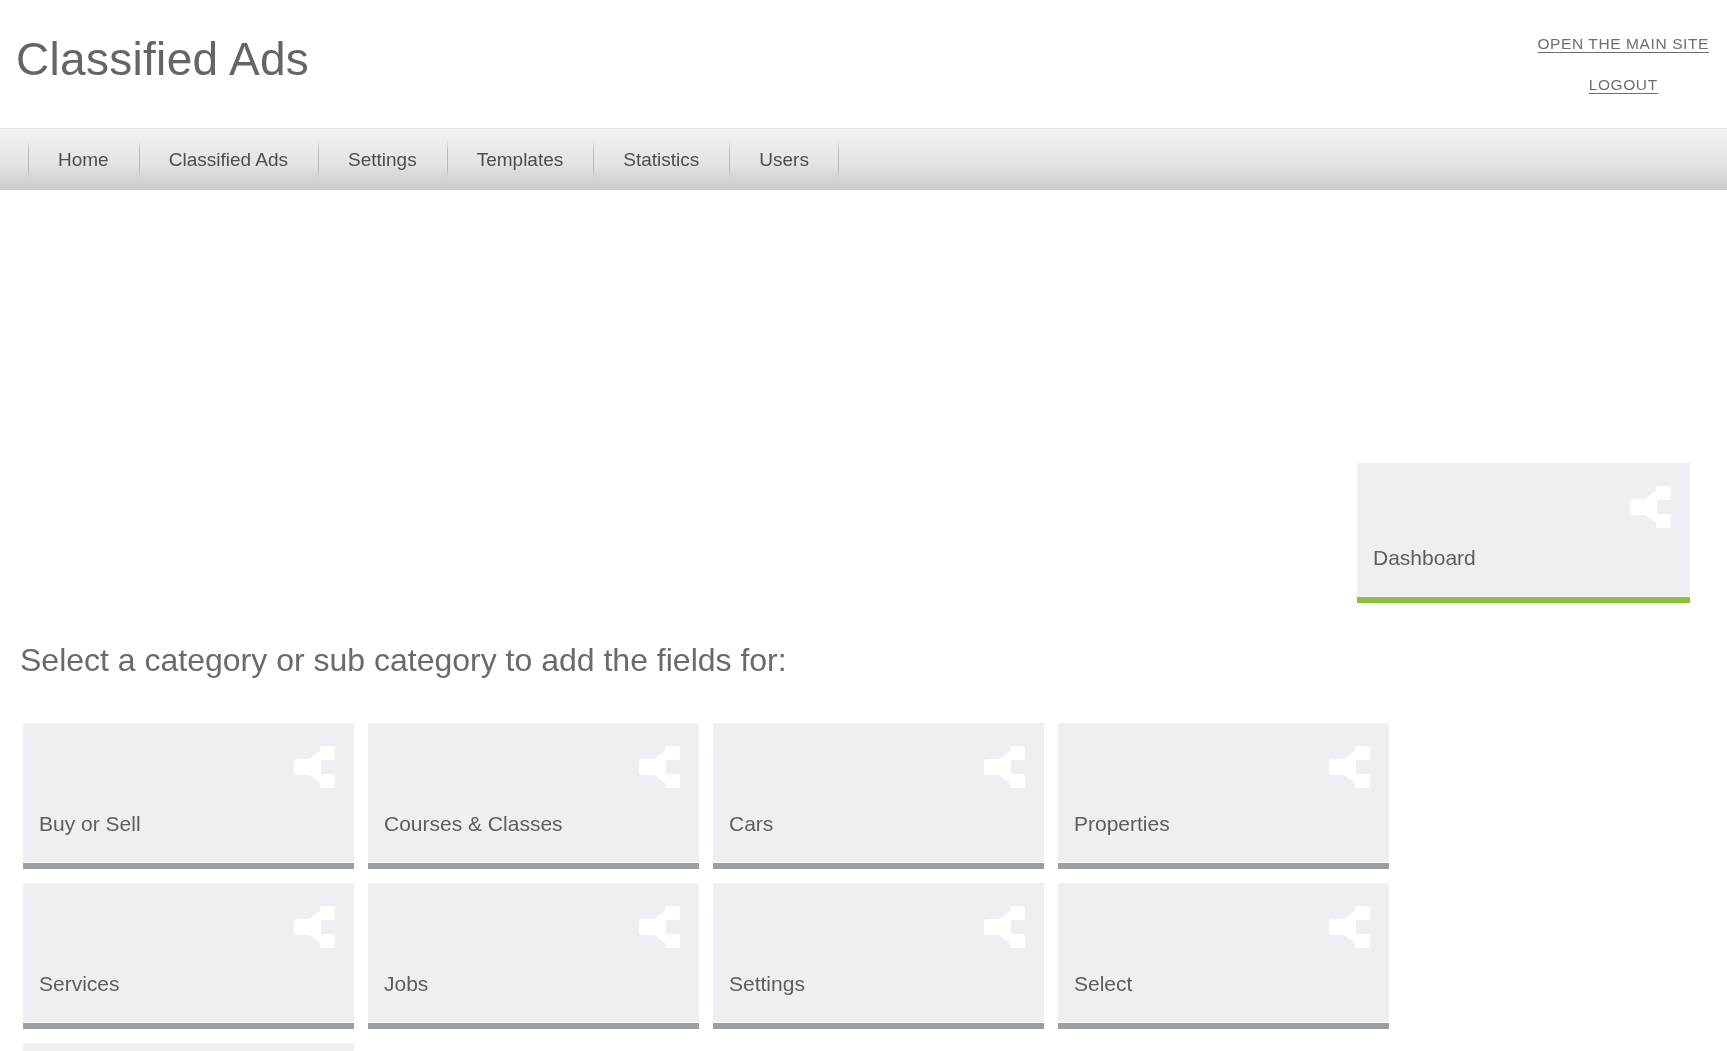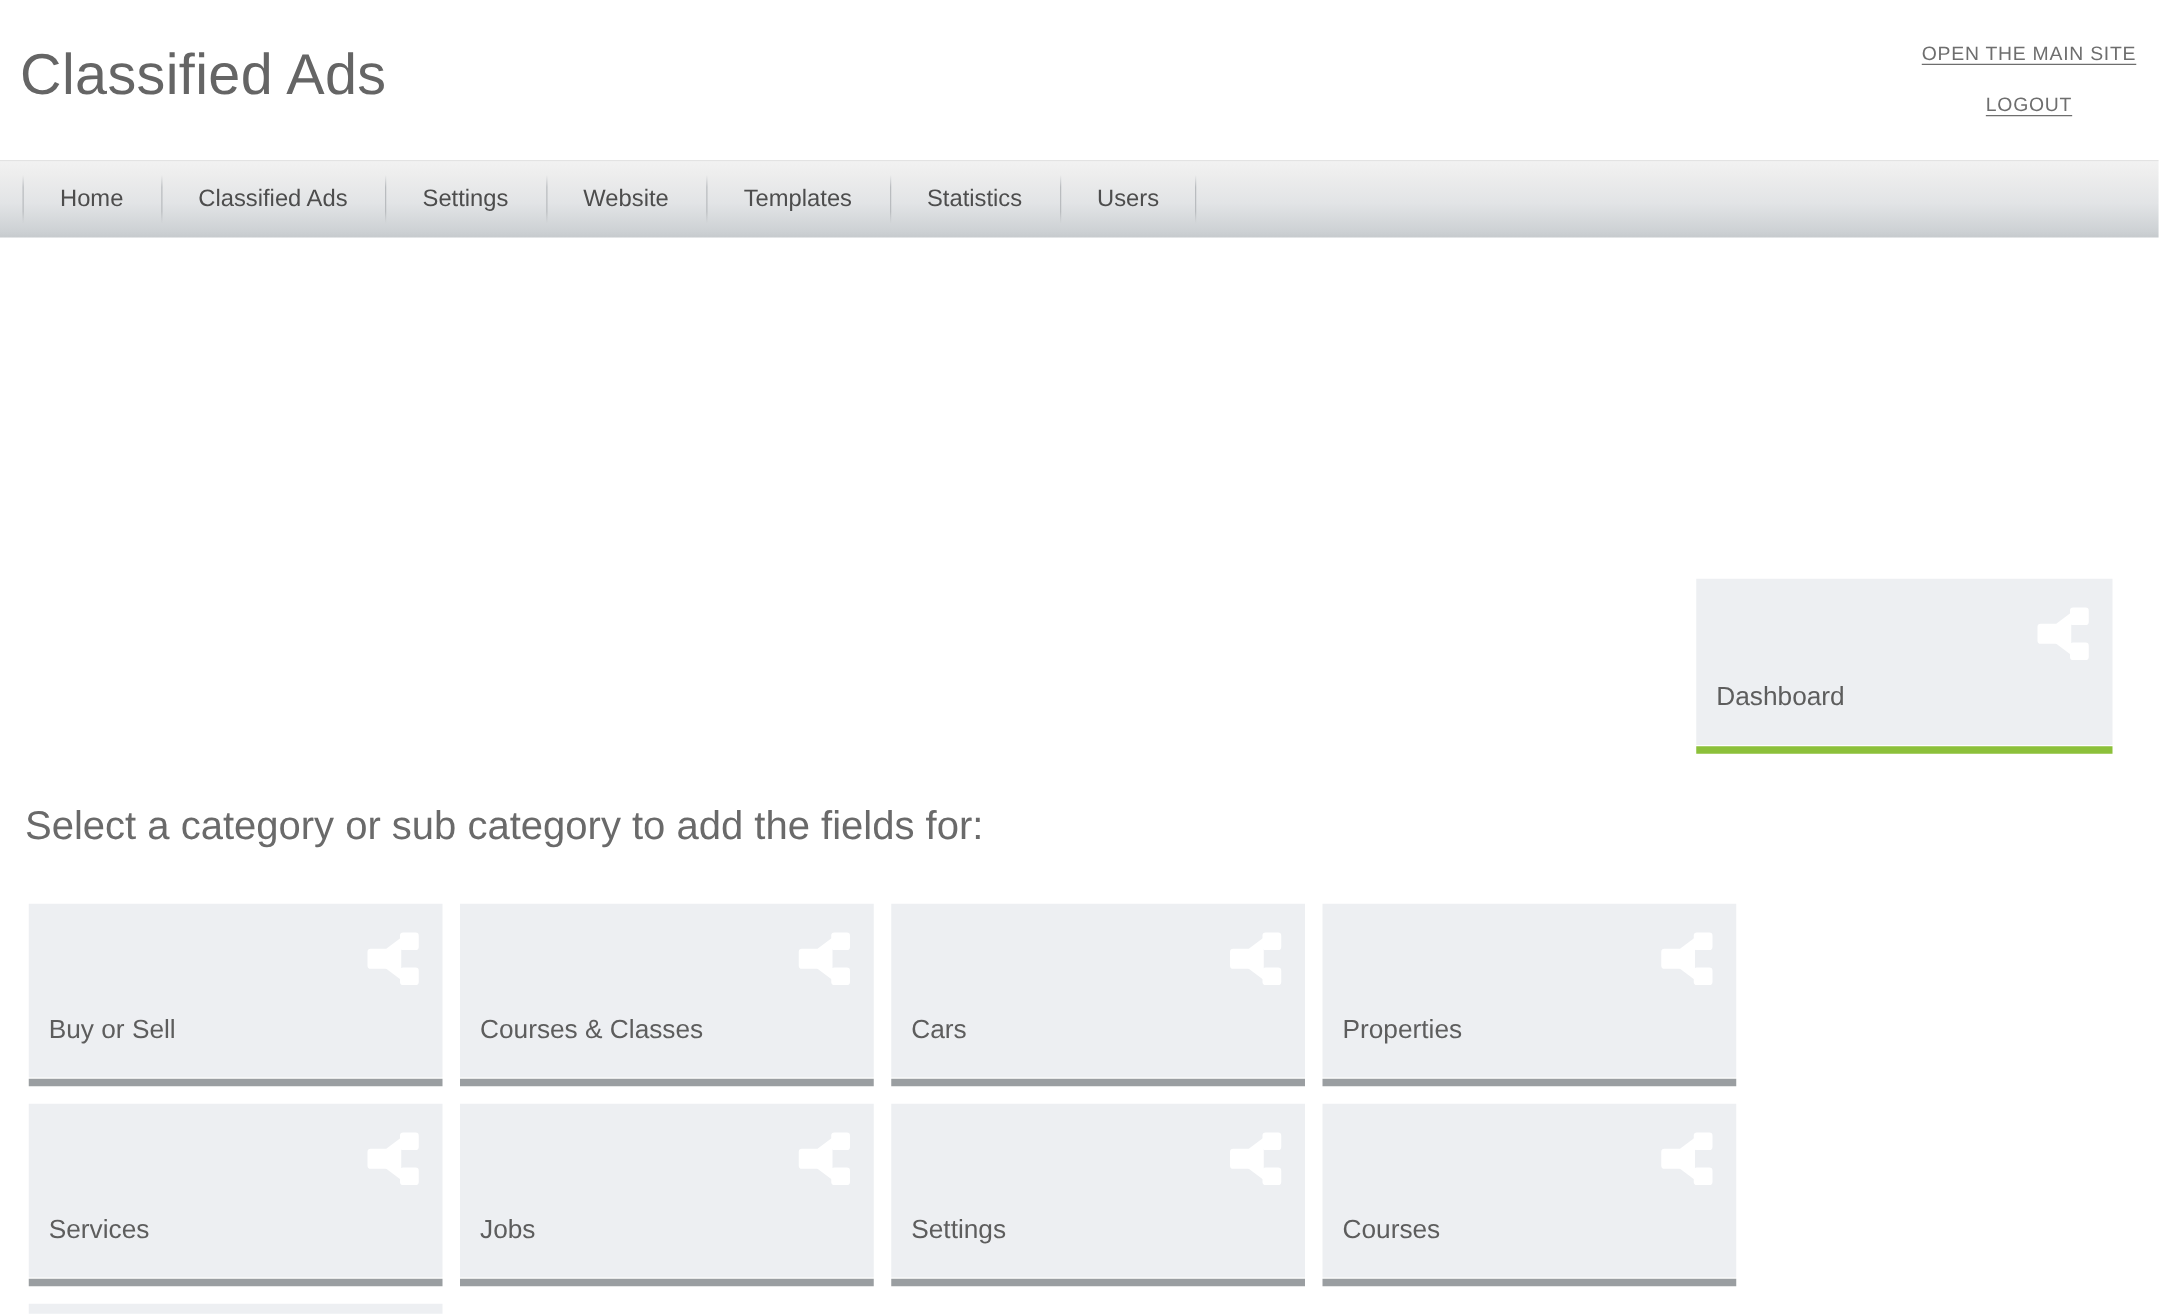--- a/index.html
+++ b/index.html
@@ -54,21 +54,21 @@
   }
 
   
   .navbar {
     position: relative;
     height: 62px;
     background: linear-gradient(to bottom, #f2f2f2 0%, #ededed 18%, #e2e4e6 55%, #cdd1d4 92%, #c6cacd 100%);
     border-top: 1px solid #e3e3e3;
     display: flex;
     align-items: stretch;
-    padding-left: 18px;
+    padding-left: 28px;
     box-sizing: border-box;
   }
   .nav-item {
     position: relative;
     display: flex;
     align-items: center;
     justify-content: center;
     padding: 0 30px;
     font-size: 19px;
     color: #4d4d4d;
@@ -182,21 +182,20 @@
   <div class="header-links">
     <span class="header-link">OPEN THE MAIN SITE</span>
     <span class="header-link">LOGOUT</span>
   </div>
 </div>
 
 <div class="navbar">
   <div class="nav-item">Home</div>
   <div class="nav-item">Classified Ads</div>
   <div class="nav-item">Settings</div>
-  <div class="nav-item">Website</div>
   <div class="nav-item">Templates</div>
   <div class="nav-item">Statistics</div>
   <div class="nav-item">Users</div>
 </div>
 
 <div class="content">
 
   <div class="tile dashboard-tile">
     <span class="share-icon">
       <svg viewBox="0 0 46 44" width="46" height="44" aria-hidden="true">
@@ -310,21 +309,21 @@
 
       <div class="tile grid-tile">
         <span class="share-icon">
           <svg viewBox="0 0 46 44" width="46" height="44" aria-hidden="true">
             <path d="M31 5 L31 39 L15 27 L15 17 Z" fill="#ffffff"></path>
             <rect x="4" y="14" width="17" height="16" rx="2.5" fill="#ffffff"></rect>
             <rect x="30" y="1" width="15" height="14" rx="2.5" fill="#ffffff"></rect>
             <rect x="30" y="29" width="15" height="14" rx="2.5" fill="#ffffff"></rect>
           </svg>
         </span>
-        <span class="tile-label">Courses</span>
+        <span class="tile-label">Select</span>
         <span class="tile-underline"></span>
       </div>
     </div>
 
     <div class="tile-row">
       <div class="tile grid-tile">
         
         
         
       </div>

